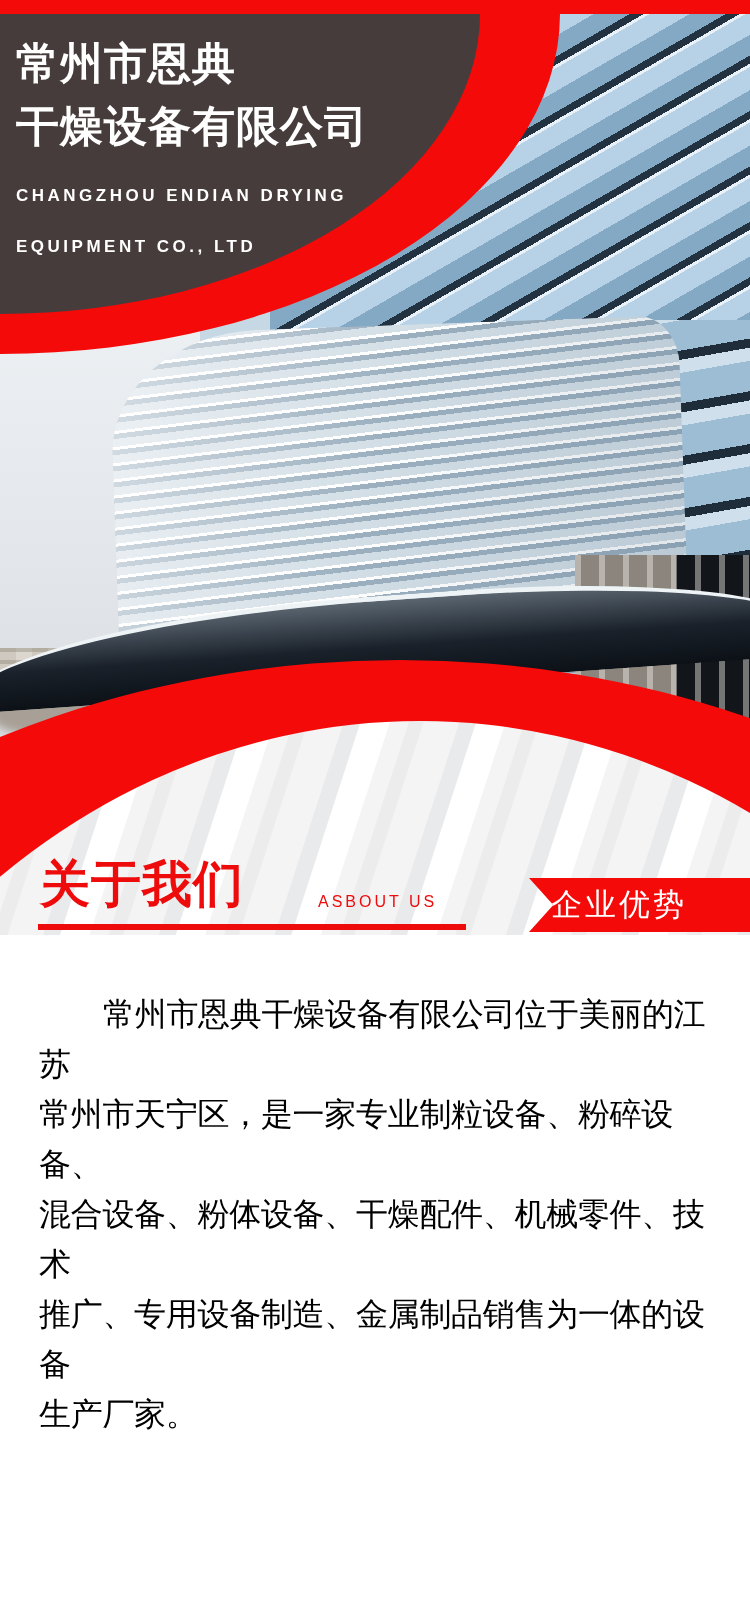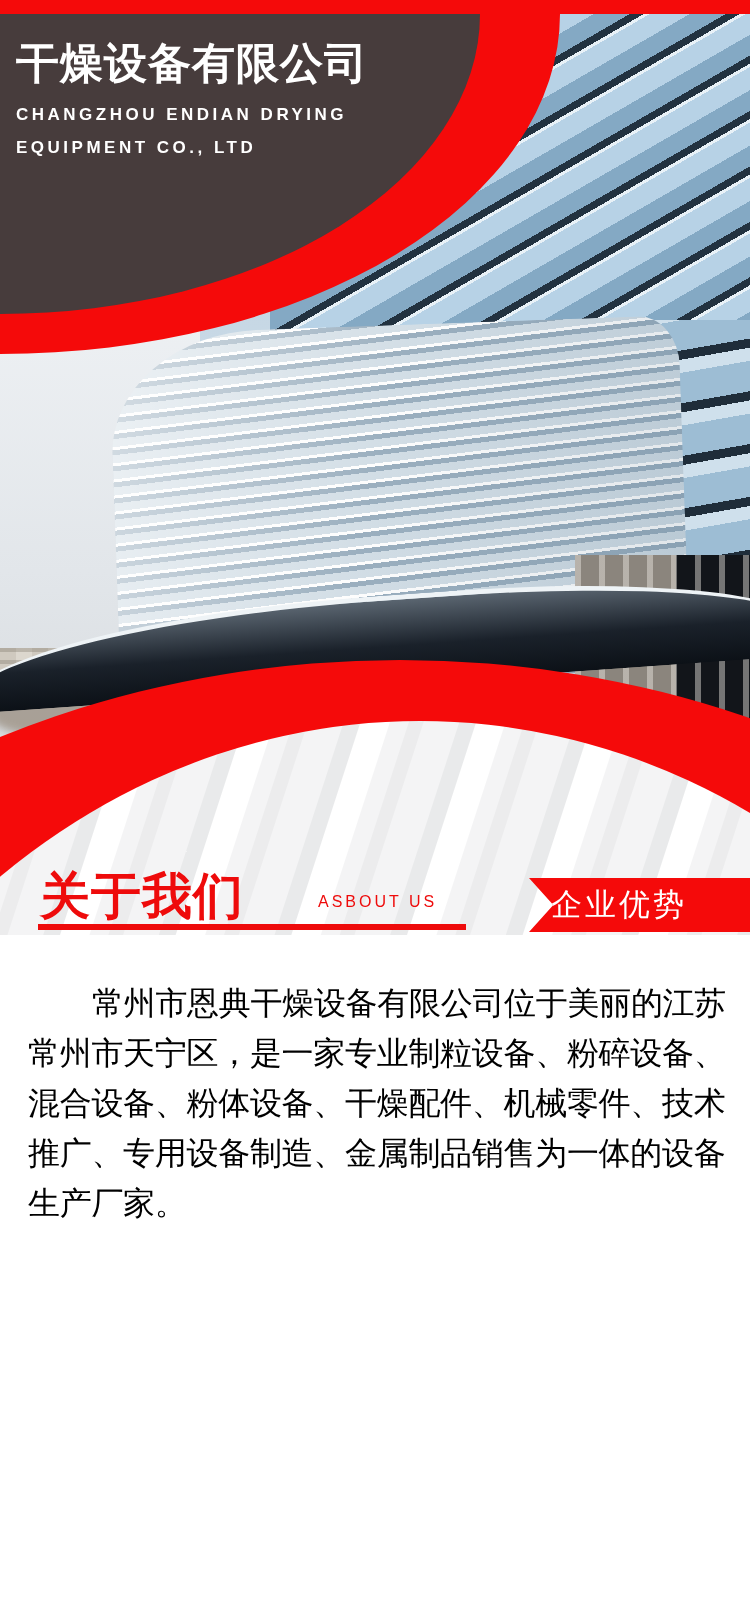--- a/index.html
+++ b/index.html
@@ -45,38 +45,38 @@
   .trees { position: absolute; left: -10px; top: 692px; width: 180px; height: 48px;
     background: #a0968a; border-radius: 40% 60% 30% 50%;
     filter: blur(4px); opacity: 0.85; }
 
   
   svg.curves { position: absolute; left: 0; top: 0; display: block; }
 
   
   .brand { position: absolute; left: 16px; top: 32px; color: #fff; }
   .brand .cn { font-size: 43px; line-height: 63px; font-weight: 700; letter-spacing: 1px; }
-  .brand .en { margin-top: 6px; font-size: 17px; line-height: 27px; font-weight: 700; letter-spacing: 3.5px; }
+  .brand .en { margin-top: 24px; font-size: 17px; line-height: 27px; font-weight: 700; letter-spacing: 3.5px; }
 
   
   .about-title { position: absolute; left: 40px; top: 859px; font-size: 50px; line-height: 50px;
-    font-weight: 900; color: var(--title-red, #ee0b0b); letter-spacing: 1px; margin-top: 12px; }
+    font-weight: 900; color: var(--title-red, #ee0b0b); letter-spacing: 1px; }
   .about-en { position: absolute; left: 318px; top: 893px; font-size: 16px; font-weight: 400;
     letter-spacing: 3px; color: var(--title-red, #ee0b0b); }
   .about-underline { position: absolute; left: 38px; top: 924px; width: 428px; height: 6px;
     background: var(--title-red, #ee0b0b); }
   .ribbon { position: absolute; left: 529px; top: 878px; width: 221px; height: 54px;
     background: var(--brand-red, #f50a0a);
     clip-path: polygon(0 0, 100% 0, 100% 100%, 0 100%, 11% 50%);
     color: #fff; font-size: 31px; line-height: 54px; letter-spacing: 3px;
     text-align: left; padding-left: 22px; box-sizing: border-box; }
 
   
   .intro { position: relative; padding: 40px 13px 0 25px; color: #000; }
-  .intro p { margin: 3px; font-size: 32px; line-height: 50px; letter-spacing: -0.3px;
+  .intro p { margin: 14px; font-size: 32px; line-height: 50px; letter-spacing: -0.3px;
     text-indent: 2em; white-space: pre-line; }
 </style>
 </head>
 <body>
 
 <div class="page">
 
   <div class="hero">
 
     <div class="photo">
@@ -99,20 +99,21 @@
           <rect x="62" width="14" height="110" fill="#ececed"></rect>
         </pattern>
       </defs>
       <ellipse cx="400" cy="1400" rx="900" ry="740" fill="#f50a0a"></ellipse>
       <ellipse cx="420" cy="1500" rx="700" ry="779" fill="url(#streaks)"></ellipse>
       <path d="M0,0 H750 V14 H560 A560,340 0 0 1 0,354 Z" fill="#f50a0a"></path>
       <path d="M0,14 H480 A480,300 0 0 1 0,314 Z" fill="#473c3c"></path>
     </svg>
 
     <div class="brand">
+      <div class="cn">常州市恩典</div>
       <div class="cn">干燥设备有限公司</div>
       <div class="en">CHANGZHOU ENDIAN DRYING</div>
       <div class="en">EQUIPMENT CO., LTD</div>
     </div>
 
     <div class="about-title">关于我们</div>
     <div class="about-en">ASBOUT US</div>
     <div class="about-underline"></div>
     <div class="ribbon">企业优势</div>
 

